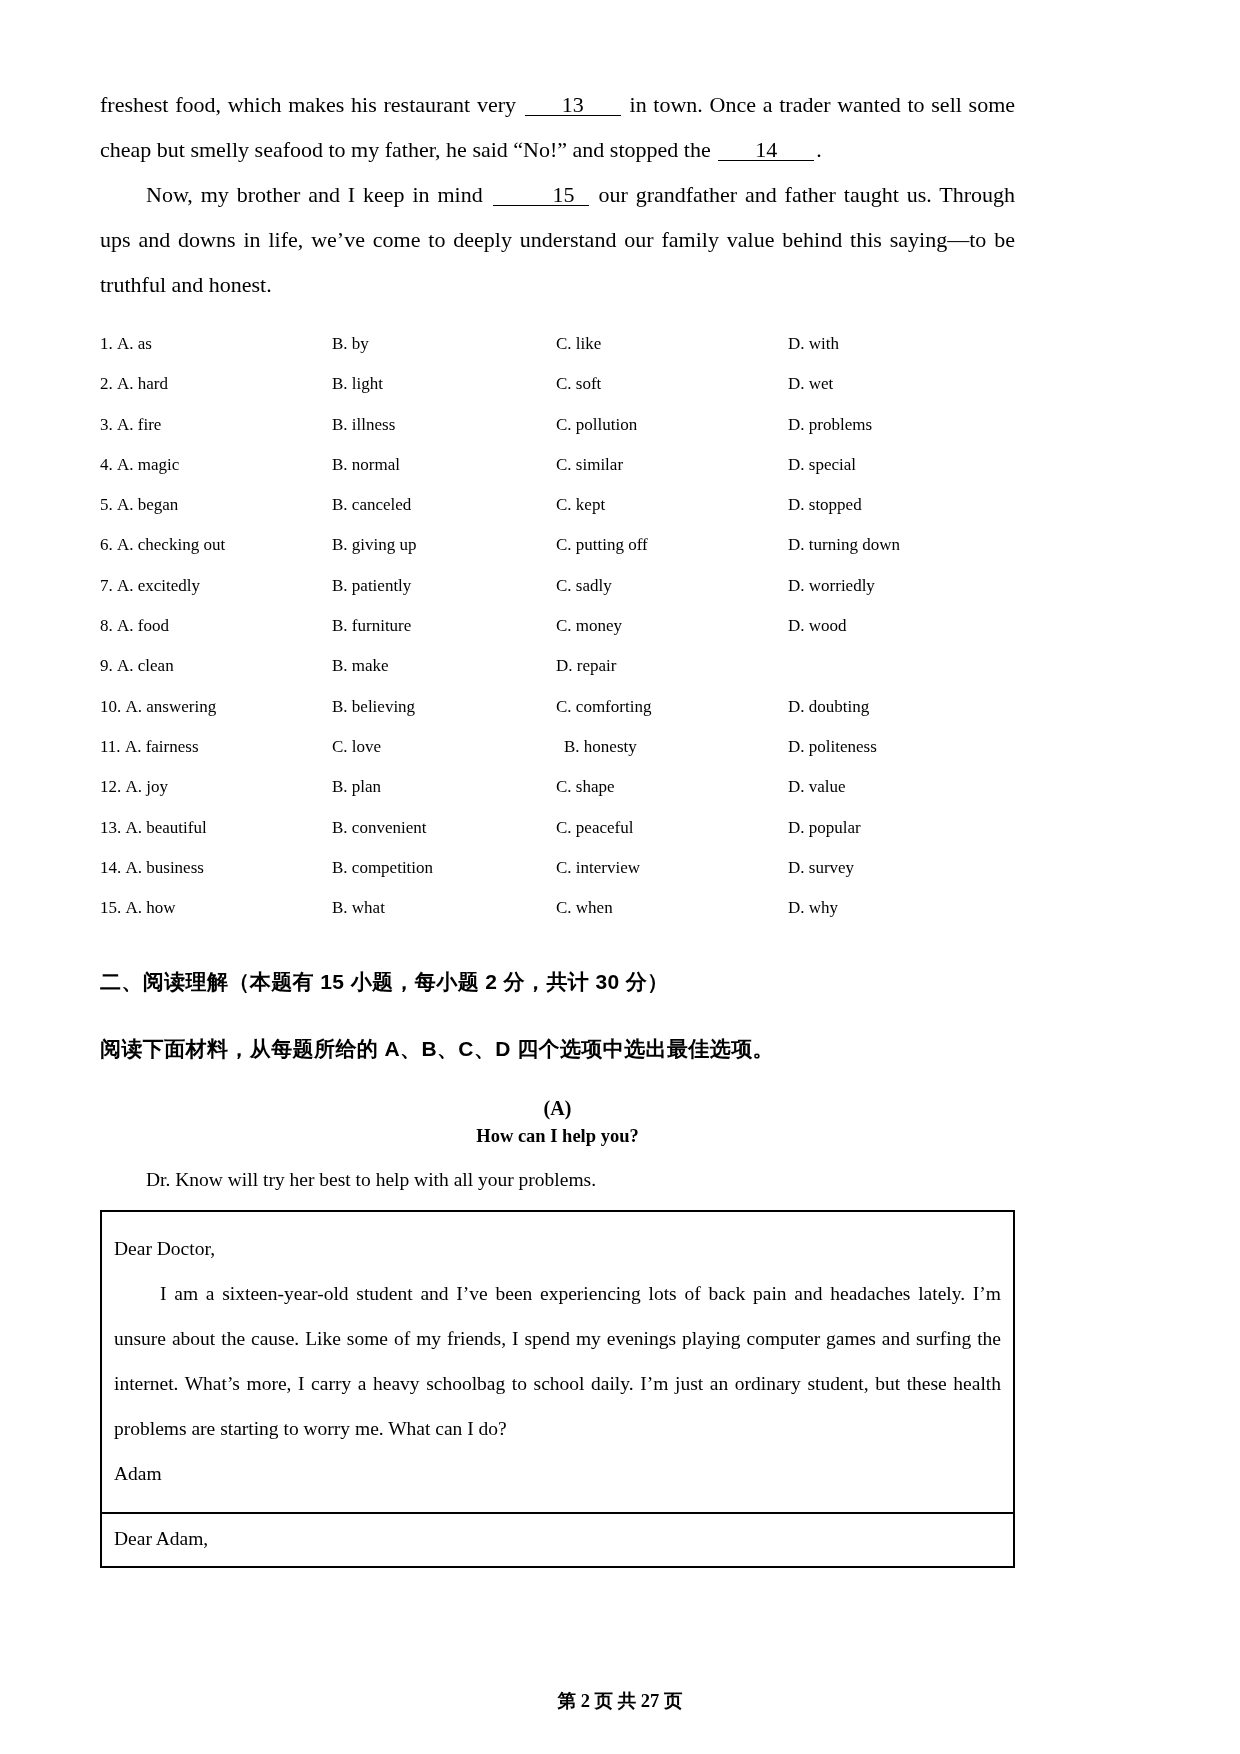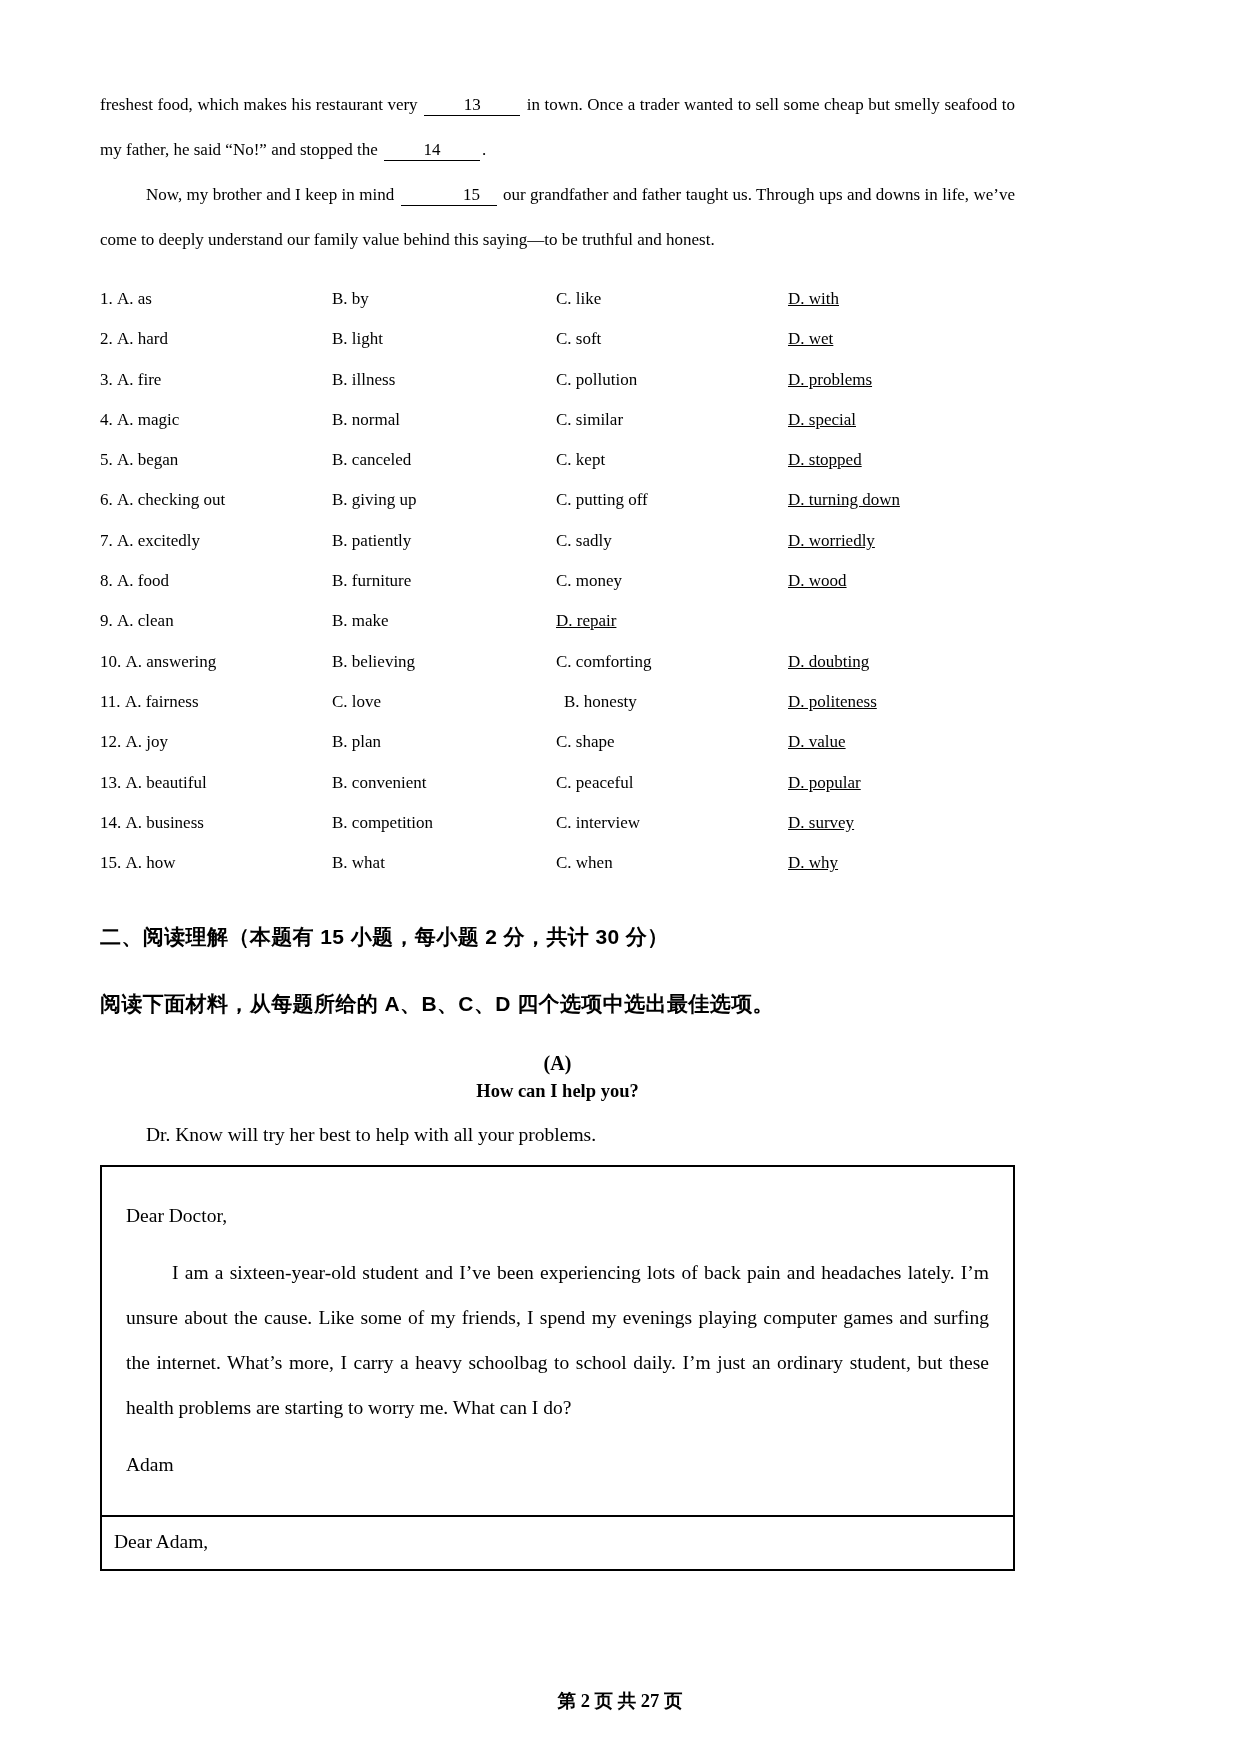--- a/index.html
+++ b/index.html
@@ -22,21 +22,21 @@
   .content {
     position: absolute;
     left: 100px;
     top: 82px;
     width: 915px;
   }
 
   
   .passage p {
     margin: 0 0 0 0;
-    font-size: 17px;
+    font-size: 22px;
     line-height: 45px;
     text-align: justify;
     text-justify: inter-word;
   }
   .passage p.indent { text-indent: 46px; }
   .blank {
     display: inline-block;
     min-width: 96px;
     text-align: center;
     border-bottom: 1.4px solid #000;
@@ -52,21 +52,21 @@
     display: flex;
     font-size: 17px;
     line-height: 40.3px;
     white-space: nowrap;
     align-items: center;
   }
   .opt-row .col { }
   .opt-row .col-a { width: 232px; }
   .opt-row .col-b { width: 224px; }
   .opt-row .col-c { width: 232px; }
-  .opt-row .col-d { width: 200px; text-decoration: underline; }
+  .opt-row .col-d { width: 200px; }
 
   
   .cn-head {
     font-family: "Liberation Sans", "DejaVu Sans", sans-serif;
     font-weight: bold;
     font-size: 21px;
     letter-spacing: 0.4px;
     margin-top: 39px;
     line-height: 30px;
   }
@@ -102,21 +102,21 @@
 
   
   .letter-box {
     margin-top: 15px;
     border: 2px solid #000;
     padding: 14px 12px 16px 12px;
     box-sizing: border-box;
     width: 915px;
   }
   .letter-box p {
-    margin: 12px;
+    margin: 0;
     font-size: 19.5px;
     line-height: 45px;
     text-align: justify;
   }
   .letter-box p.body-first { text-indent: 46px; }
   .sign {
     text-align: right;
     font-size: 19.5px;
     line-height: 45px;
     margin: 0;

